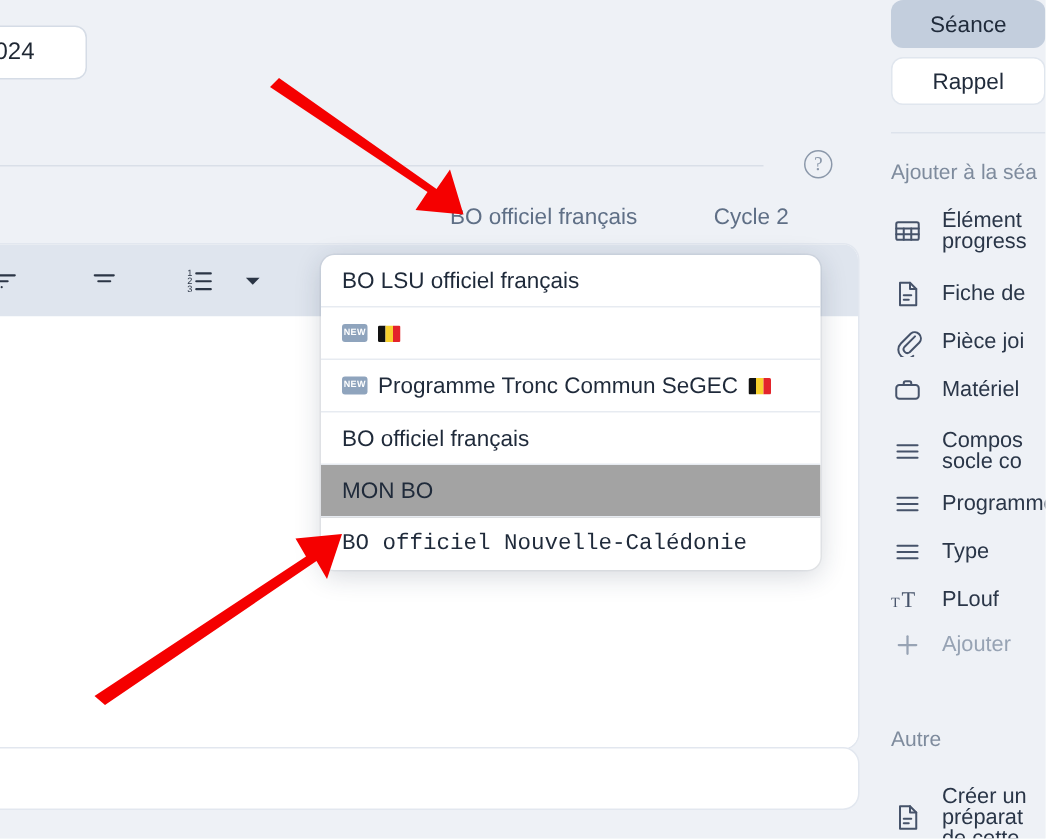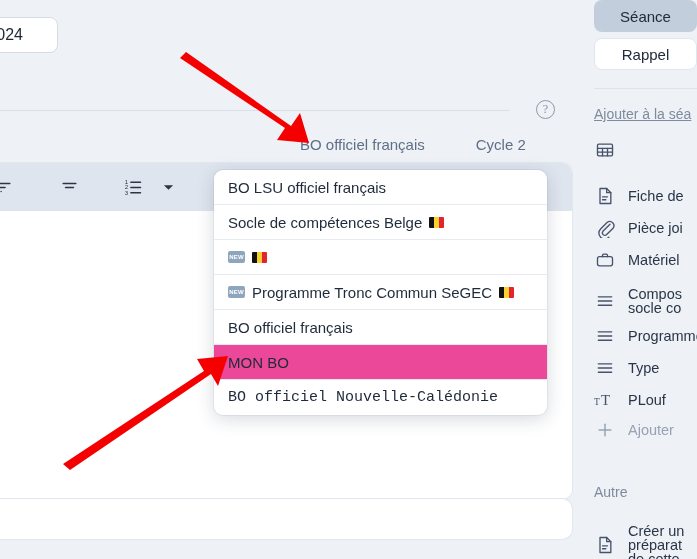--- a/index.html
+++ b/index.html
@@ -143,21 +143,21 @@
     gap: 7px;
     padding: 0 14px;
     font-size: 15px;
     color: #1f2a3a;
     border-bottom: 1px solid #e7ebf1;
     box-sizing: border-box;
     cursor: pointer;
     white-space: nowrap;
   }
   .dd-item:last-child { border-bottom: none; font-family: Liberation Mono, monospace; }
-  .dd-item.hl { background: #ec4899; }
+  .dd-item.hl { background: #a3a3a3; }
   .new-badge {
     display: inline-block;
     width: 17px; height: 12px;
     background: #8fa4bd;
     border-radius: 2px;
     color: #ffffff;
     font-size: 6px;
     font-weight: bold;
     line-height: 12px;
     text-align: center;
@@ -215,21 +215,21 @@
     width: 103px; height: 1px;
     background: #dde3ec;
   }
   .sb-section {
     position: absolute;
     left: 8px;
     font-size: 14px;
     color: #7e8b9d;
     white-space: nowrap;
   }
-  #sb-section-add { top: 106px; text-decoration: underline; }
+  #sb-section-add { top: 106px; }
   #sb-section-other { top: 484px; }
 
   .sb-row {
     position: absolute;
     left: 8px;
     width: 120px;
     display: flex;
     align-items: center;
     gap: 12px;
     font-size: 14.5px;
@@ -332,28 +332,20 @@
 
   <div id="lower-card"></div>
 
 </div>
 
 <div id="bo-dropdown">
     <div class="dd-item">
       <span>BO LSU officiel français</span>
     </div>
     <div class="dd-item">
-      <span>Socle de compétences Belge</span>
-      <span class="flag flag-be">
-        <i style="background: rgb(18, 18, 18);"></i>
-        <i style="background: rgb(248, 209, 46);"></i>
-        <i style="background: rgb(227, 36, 43);"></i>
-      </span>
-    </div>
-    <div class="dd-item">
       <span class="new-badge">NEW</span>
       <span class="flag flag-be">
         <i style="background: rgb(18, 18, 18);"></i>
         <i style="background: rgb(248, 209, 46);"></i>
         <i style="background: rgb(227, 36, 43);"></i>
       </span>
     </div>
     <div class="dd-item">
       <span class="new-badge">NEW</span>
       <span>Programme Tronc Commun SeGEC</span>
@@ -393,20 +385,24 @@
       <div class="sb-row" style="top: 140px;">
         <span class="sb-ico">
           <svg width="20" height="20" viewBox="0 0 24 24" fill="none" stroke="currentColor" stroke-width="1.6" stroke-linecap="round" stroke-linejoin="round">
             <rect x="3" y="5" width="18" height="14" rx="1.5"></rect>
             <line x1="3" y1="10" x2="21" y2="10"></line>
             <line x1="3" y1="14.5" x2="21" y2="14.5"></line>
             <line x1="9" y1="10" x2="9" y2="19"></line>
             <line x1="15" y1="10" x2="15" y2="19"></line>
           </svg>
         </span>
+        <span class="sb-label-2">
+          <div>Élément</div>
+          <div>progress</div>
+        </span>
       </div>
       <div class="sb-row" style="top: 186px;">
         <span class="sb-ico">
           <svg width="20" height="20" viewBox="0 0 24 24" fill="none" stroke="currentColor" stroke-width="1.6" stroke-linecap="round" stroke-linejoin="round">
             <path d="M6 3h8l5 5v13H6z"></path>
             <path d="M14 3v5h5"></path>
             <line x1="9" y1="13" x2="15" y2="13"></line>
             <line x1="9" y1="16.5" x2="13" y2="16.5"></line>
           </svg>
         </span>

